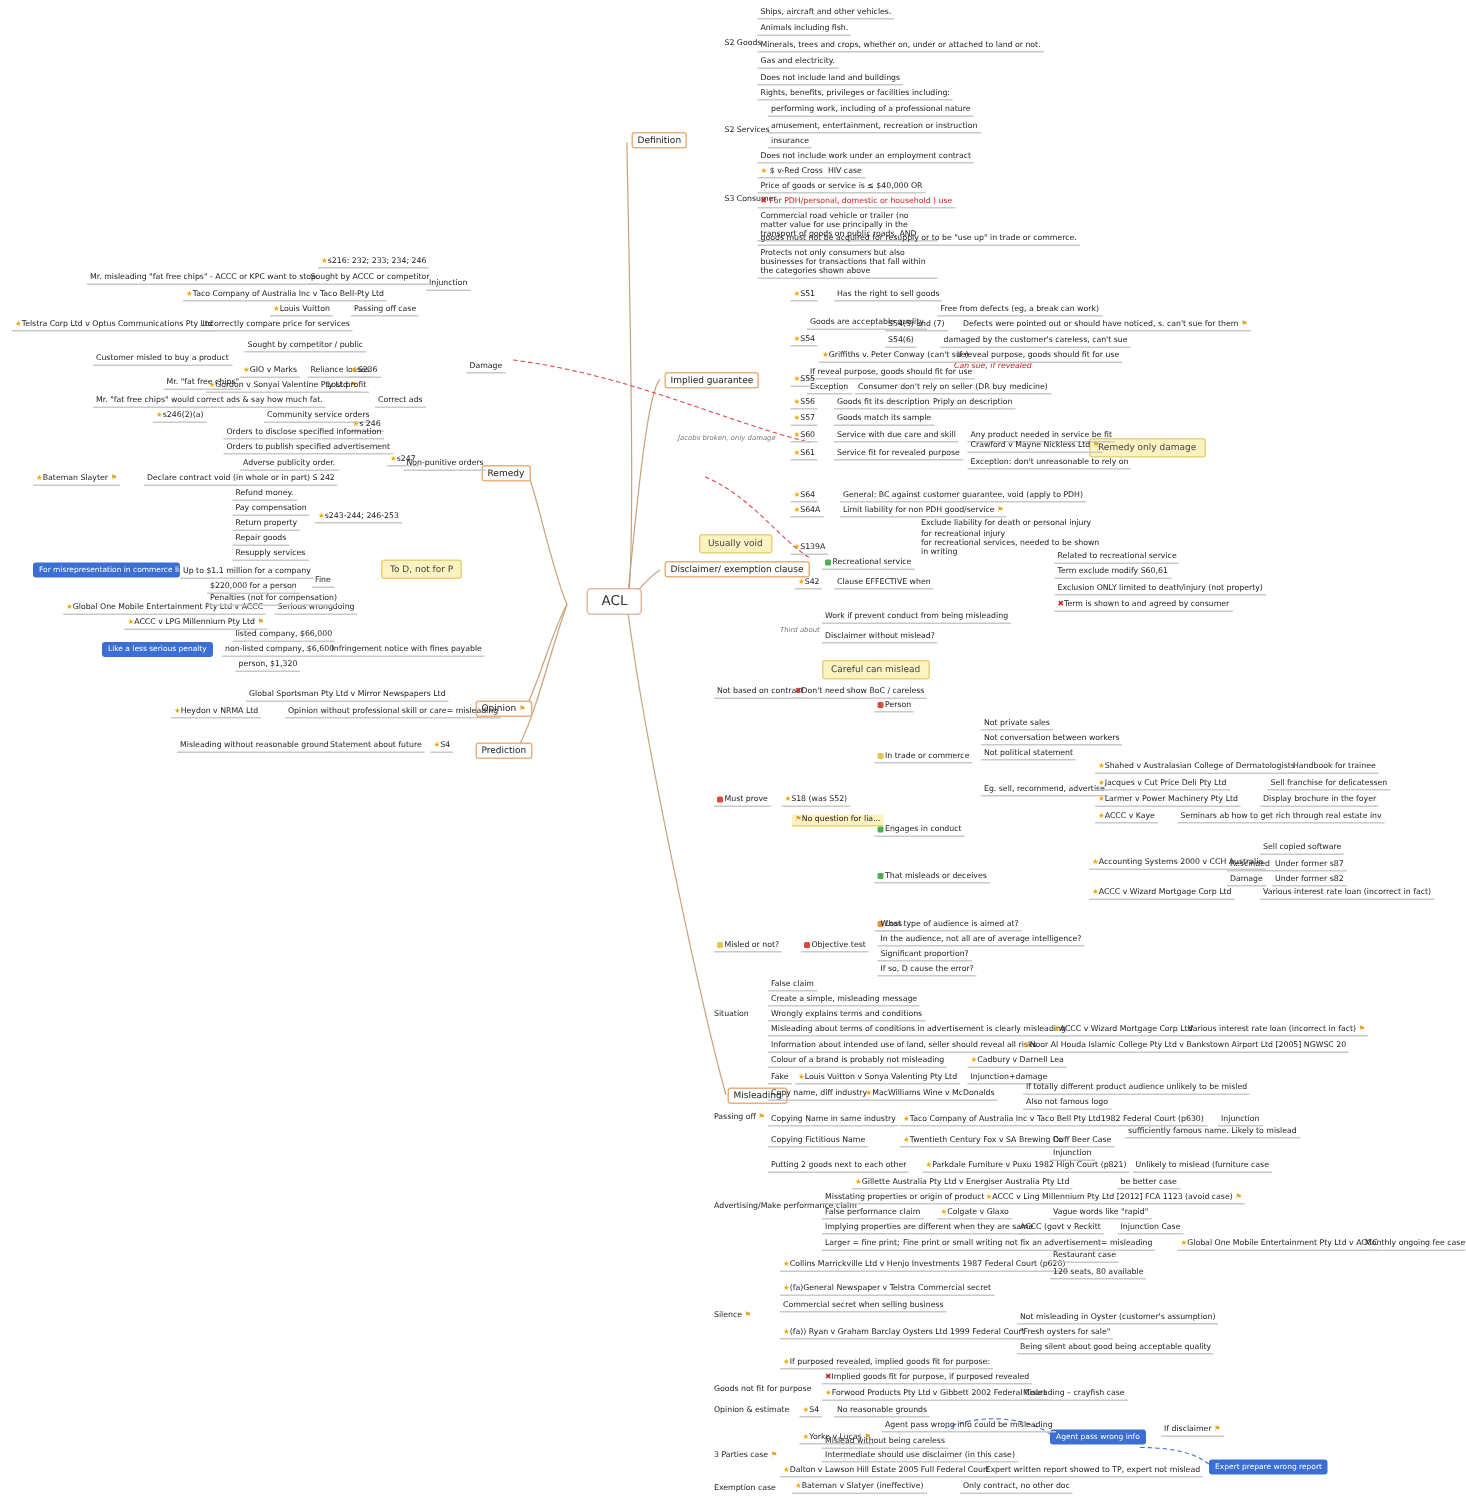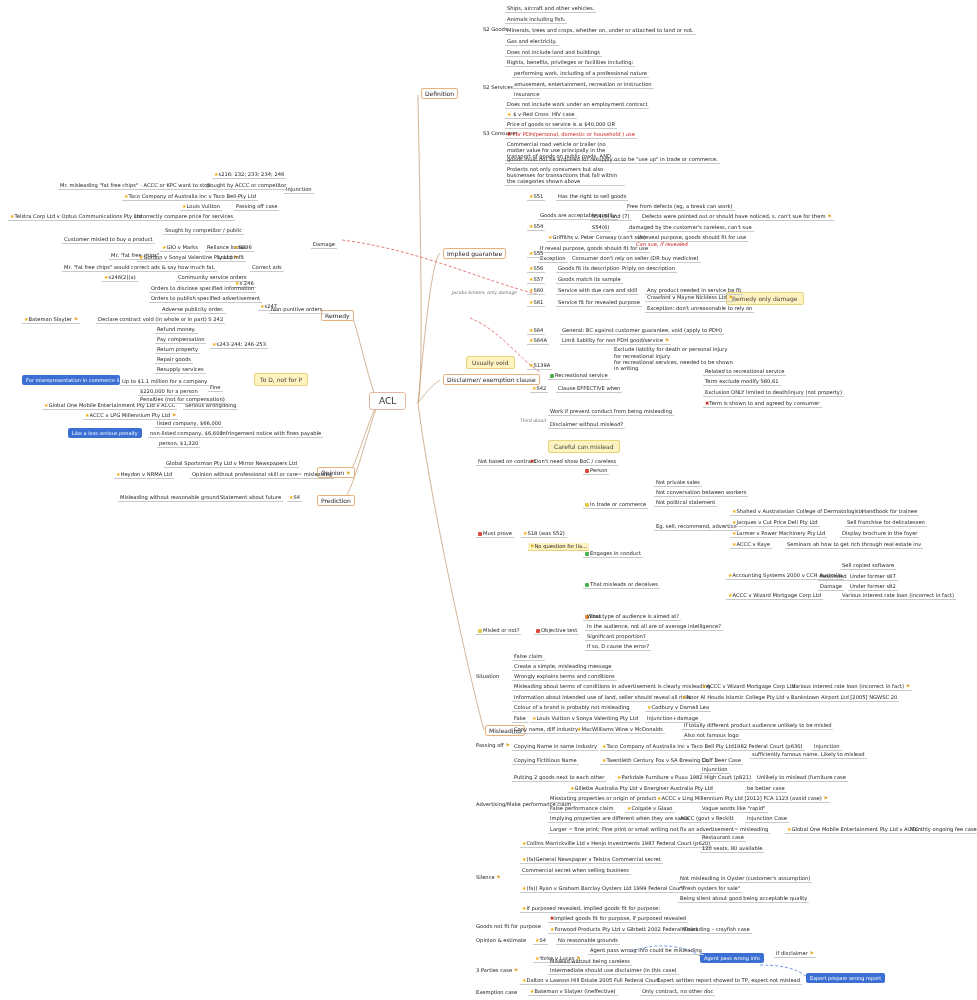--- a/index.html
+++ b/index.html
@@ -43,21 +43,21 @@
     <path d="M342 240 C 420 250 480 280 540 295"></path>
     <path d="M470 318 C 500 330 520 360 540 372"></path>
   </g>
 
   <g fill="none" stroke="#3b6fd4" stroke-width="0.7" stroke-dasharray="3,2">
     <path d="M630 952 C 660 940 690 948 700 956"></path>
     <path d="M760 965 C 790 965 800 972 806 976"></path>
   </g>
 </svg>
 
-<div class="center" style="left:369px;top:392px;">
+<div class="center" style="left:391px;top:392px;">
   <span>ACL</span>
 </div>
 
 <div class="box orange" style="left:421px;top:88px;font-size:6px;">
   <span>Definition</span></div>
 <div class="box orange" style="left:443px;top:248px;font-size:6px;">
   <span>Implied guarantee</span></div>
 <div class="box orange" style="left:443px;top:374px;font-size:6px;">
   <span>Disclaimer/ exemption clause</span></div>
 <div class="box orange" style="left:321px;top:310px;font-size:6px;">

